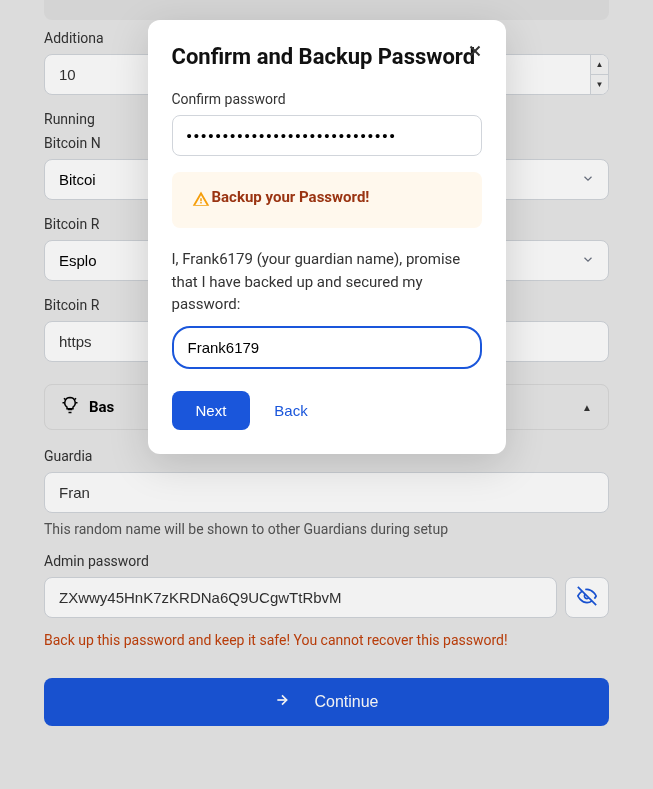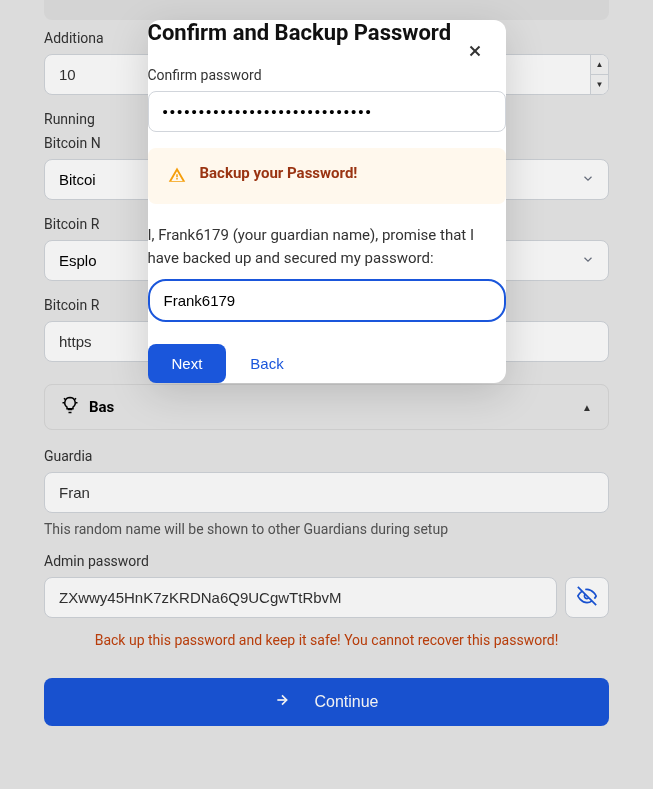--- a/index.html
+++ b/index.html
@@ -139,21 +139,20 @@
       display: flex;
       align-items: center;
       justify-content: center;
       cursor: pointer;
       color: #1a56db;
     }
     .warning-text {
       color: #c2410c;
       font-size: 14px;
       margin-top: 14px;
-      text-align: center;
     }
     .continue-button {
       width: 100%;
       background: #1a56db;
       color: white;
       border: none;
       border-radius: 8px;
       padding: 14px;
       font-size: 16px;
       font-weight: 500;
@@ -170,20 +169,21 @@
       background: rgba(0,0,0,0.05);
       display: flex;
       align-items: flex-start;
       justify-content: center;
       padding-top: 20px;
     }
     .modal {
       background: white;
       border-radius: 12px;
       width: 358px;
+      padding: 24px;
       box-shadow: 0 10px 40px rgba(0,0,0,0.15);
       position: relative;
     }
     .modal-title {
       font-size: 22px;
       font-weight: 700;
       color: #111;
       margin-bottom: 22px;
     }
     .close-button {
@@ -209,21 +209,21 @@
       font-size: 15px;
       margin-bottom: 16px;
       letter-spacing: 2px;
     }
     .alert-box {
       background: #fff8ed;
       border-radius: 8px;
       padding: 16px 20px;
       margin-bottom: 20px;
       display: flex;
-      gap: 14px;
+      gap: 2px;
     }
     .alert-icon {
       color: #f59e0b;
       flex-shrink: 0;
       margin-top: 2px;
     }
     .alert-content {
       flex: 1;
     }
     .alert-title {

